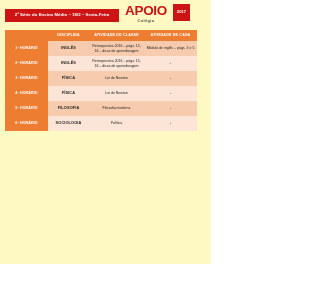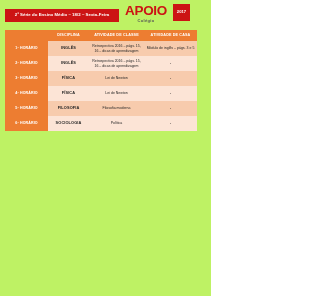--- a/index.html
+++ b/index.html
@@ -11,22 +11,22 @@
     width: 211px;
     height: 300px;
     overflow: hidden;
     font-family: "Liberation Sans", sans-serif;
     -webkit-font-smoothing: antialiased;
   }
 
   .page {
     position: relative;
     width: 211px;
-    height: 296px;
-    background: #bef264;
+    height: 264px;
+    background: #fef9c3;
   }
 
   
   .header {
     position: absolute;
     left: 0;
     top: 0;
     width: 211px;
     height: 30px;
   }

